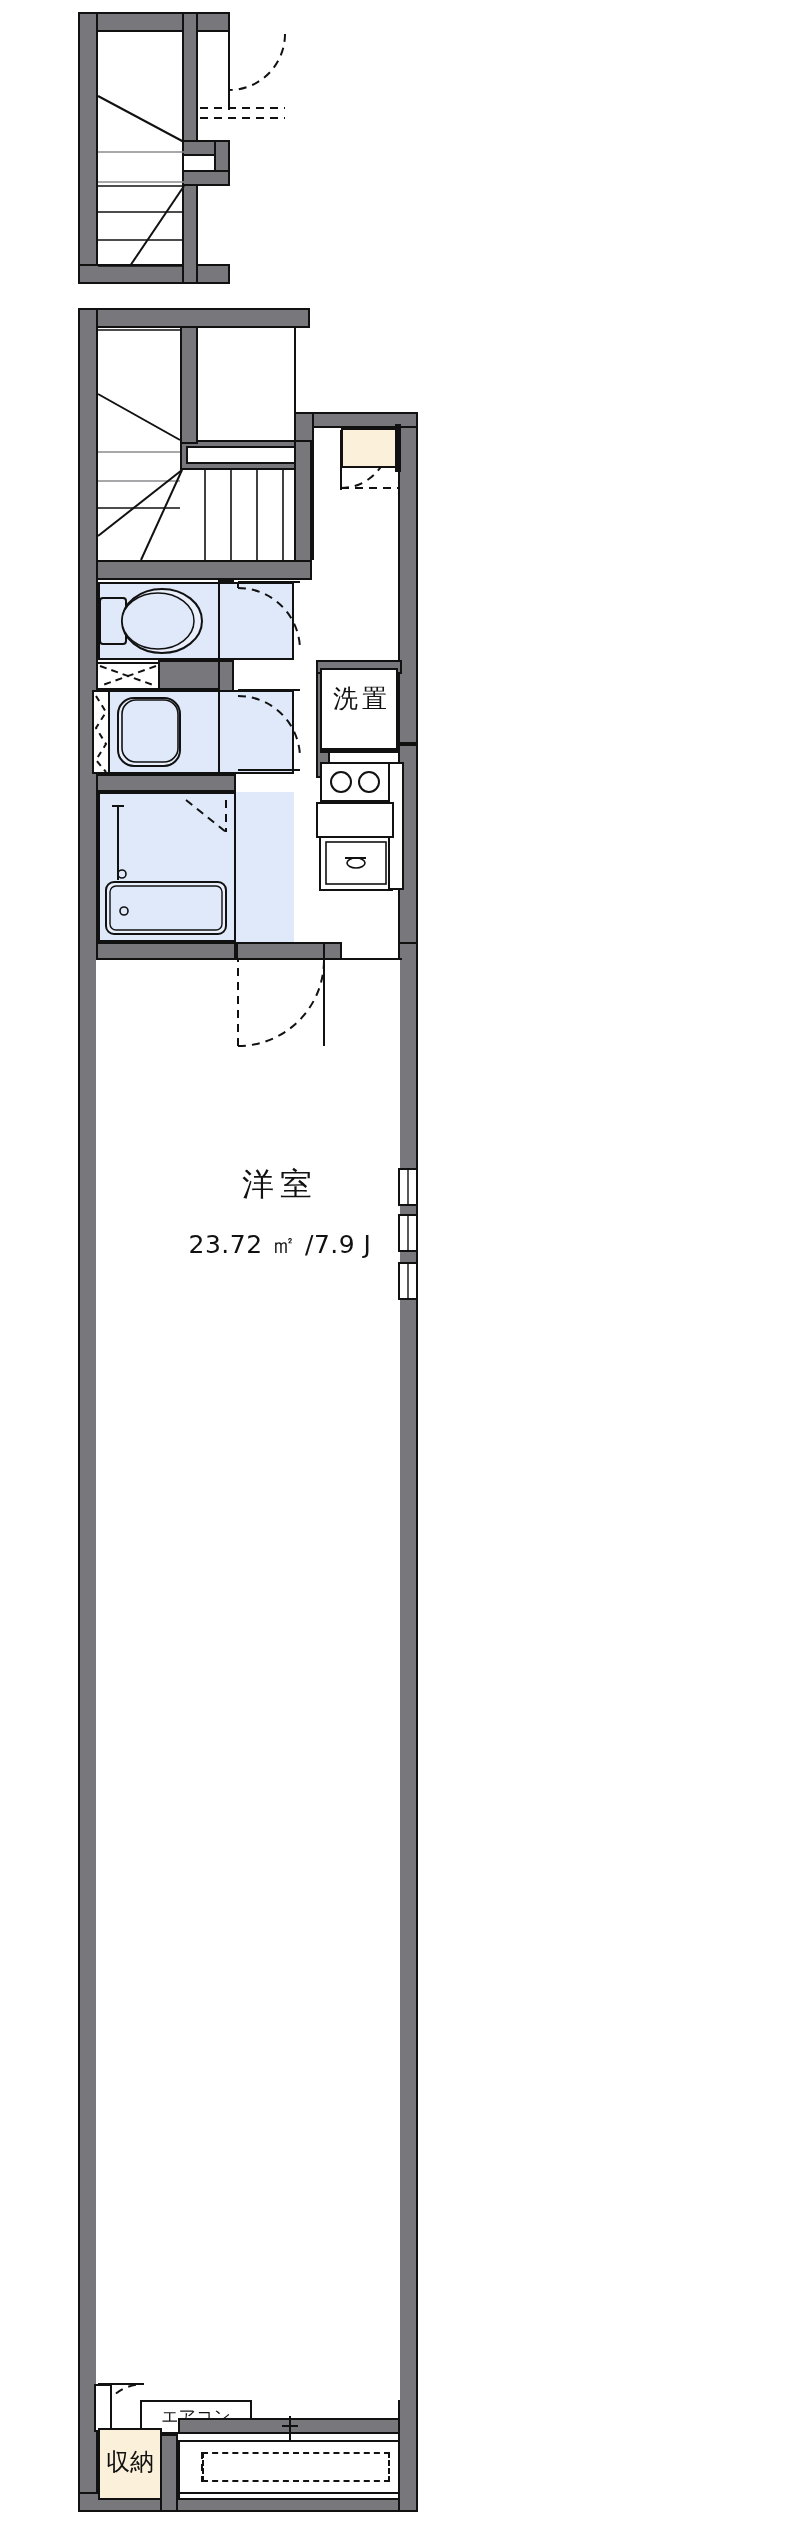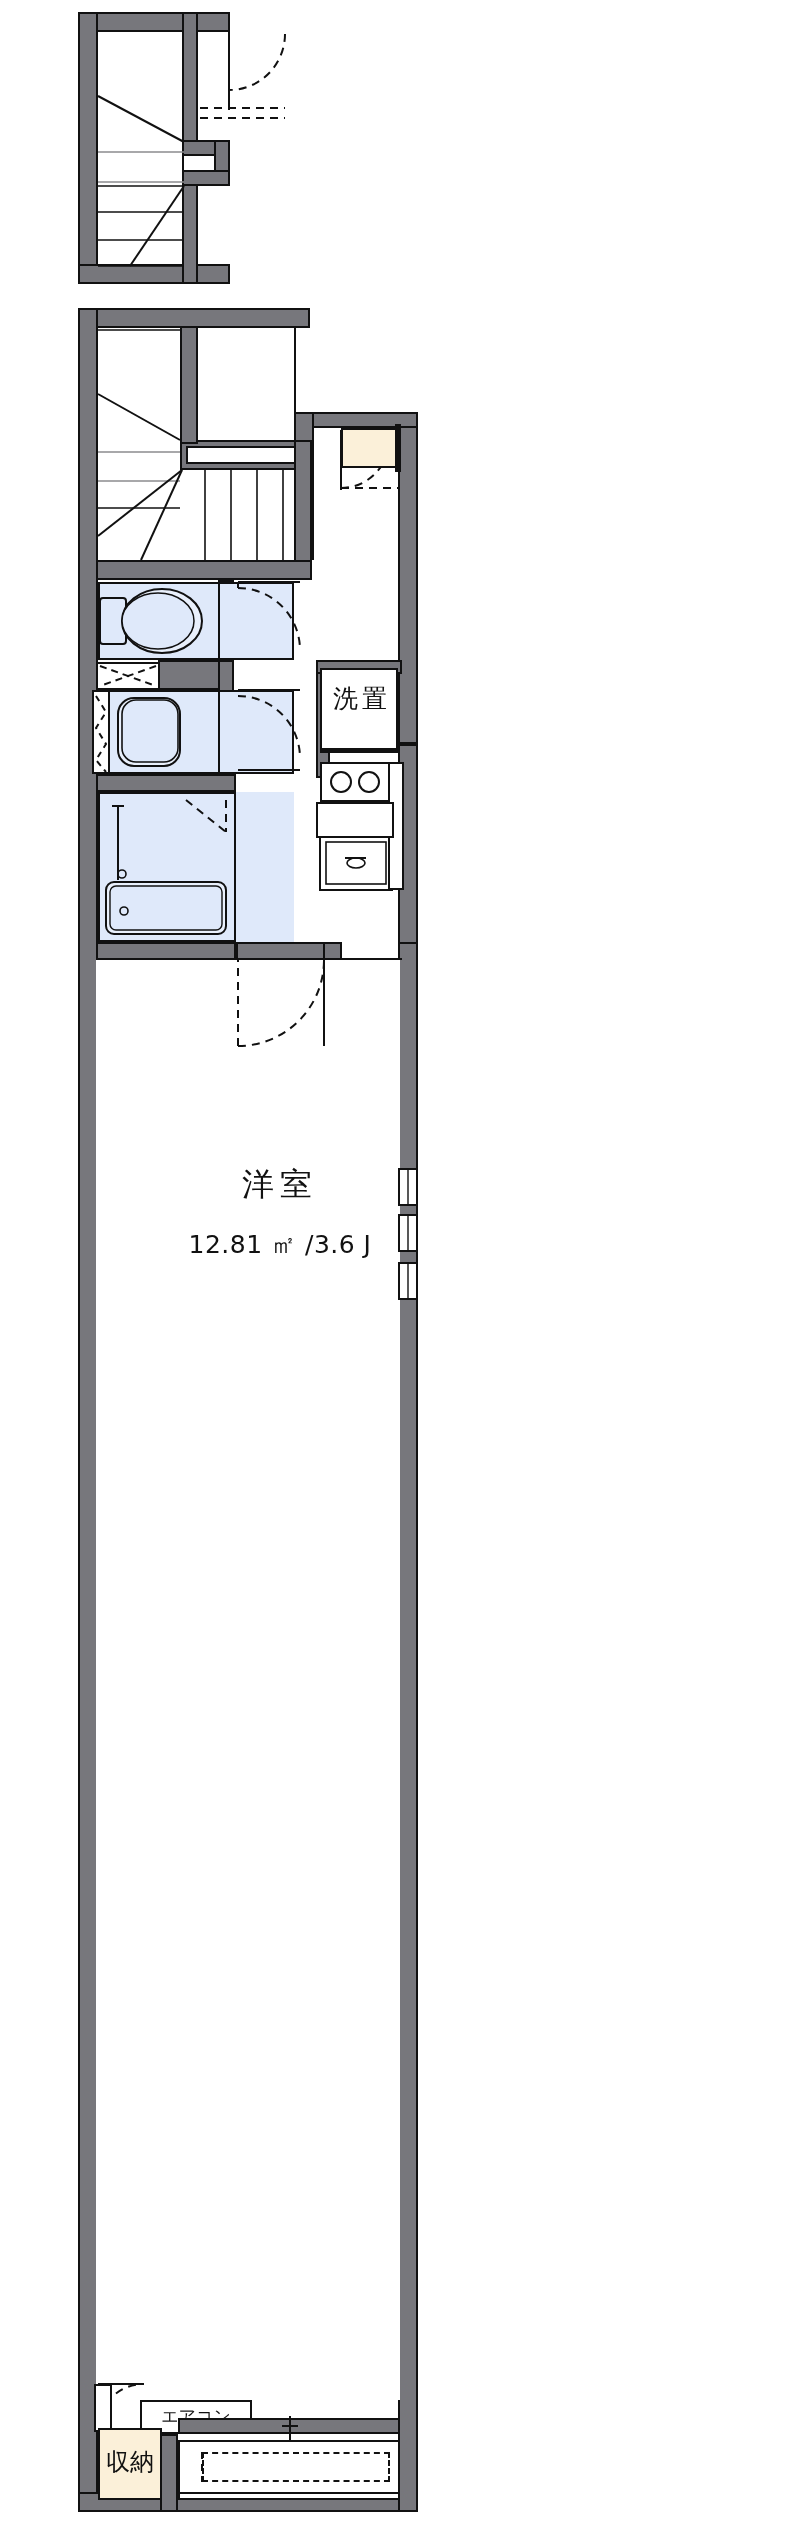--- a/index.html
+++ b/index.html
@@ -229,21 +229,21 @@
       <g stroke="#111" stroke-width="2" fill="none" stroke-dasharray="8 6">
         <path d="M 238 1046 A 86 86 0 0 0 324 960"></path>
         <line x1="238" y1="1046" x2="238" y2="960"></line>
       </g>
       <g stroke="#111" stroke-width="2" fill="none">
         <line x1="324" y1="944" x2="324" y2="1046"></line>
       </g>
     </svg>
 
     <div class="lbl title-jp" style="left:0px;top:1163px;width:560px;text-align:center;">洋室</div>
-    <div class="lbl title-num" style="left:0px;top:1228px;width:560px;text-align:center;">12.81 ㎡ /3.6 J</div>
+    <div class="lbl title-num" style="left:0px;top:1228px;width:560px;text-align:center;">23.72 ㎡ /7.9 J</div>
 
     <div class="boxw" style="left:398px;top:1168px;width:20px;height:38px;border-width:2px;background:#fff;"></div>
     <div class="boxw" style="left:398px;top:1214px;width:20px;height:38px;border-width:2px;background:#fff;"></div>
     <div class="boxw" style="left:398px;top:1262px;width:20px;height:38px;border-width:2px;background:#fff;"></div>
     <svg width="800" height="2527">
       <g stroke="#111" stroke-width="1.4">
         <line x1="408" y1="1168" x2="408" y2="1206"></line>
         <line x1="408" y1="1214" x2="408" y2="1252"></line>
         <line x1="408" y1="1262" x2="408" y2="1300"></line>
       </g>

